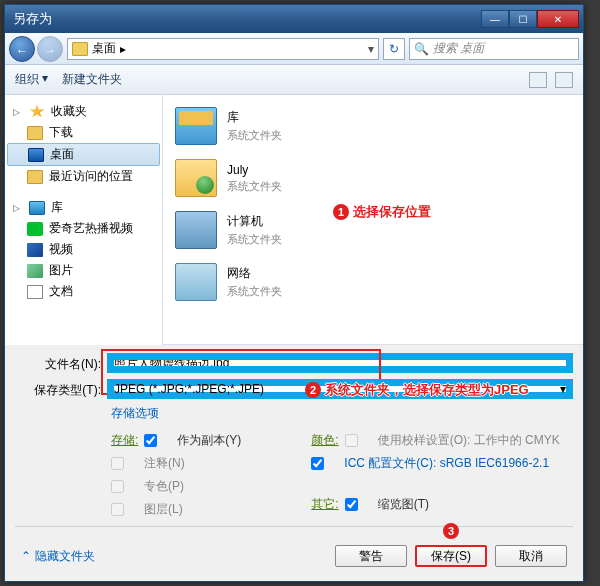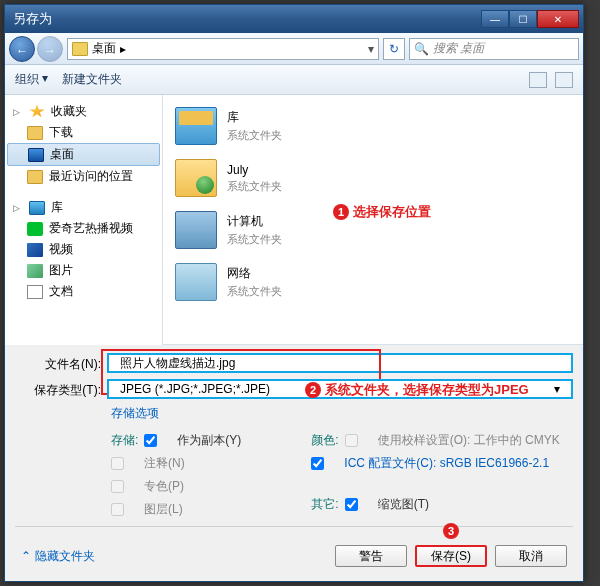--- a/index.html
+++ b/index.html
@@ -52,26 +52,26 @@
 .file-ico.net-big { background: linear-gradient(to bottom, #c0e0f0, #80b8d8); border: 1px solid #5088b0; }
 .file-info { display: flex; flex-direction: column; gap: 2px; }
 .file-name { font-size: 12px; }
 .file-sub { font-size: 11px; color: #888; }
 .annotation { position: absolute; color: #e02020; font-weight: bold; font-size: 13px; display: flex; align-items: center; gap: 4px; pointer-events: none; }
 .anno-num { width: 16px; height: 16px; border-radius: 50%; background: #e02020; color: #fff; font-size: 11px; display: inline-flex; align-items: center; justify-content: center; font-weight: bold; }
 .anno-txt { text-shadow: 1px 0 0 #fff, -1px 0 0 #fff, 0 1px 0 #fff, 0 -1px 0 #fff; }
 .bottom-area { background: #f0f0f0; padding: 8px 10px; display: flex; flex-direction: column; gap: 6px; position: relative; }
 .field-row { display: flex; align-items: flex-end; gap: 6px; }
 .field-label { width: 86px; text-align: right; font-size: 12px; }
-.field-input { flex: 1; height: 20px; border: 2px solid #0ea5e9; background: #fff; padding: 0 11px; font-size: 12px; }
+.field-input { flex: 1; height: 20px; border: 7px solid #0ea5e9; background: #fff; padding: 0 0; font-size: 12px; }
 .field-input.combo { display: flex; align-items: center; justify-content: space-between; }
 .red-box { position: absolute; border: 2px solid #e02020; pointer-events: none; }
 .options-area { display: flex; gap: 30px; padding: 4px 0 0 96px; }
 .opt-col { display: flex; flex-direction: column; gap: 6px; font-size: 12px; }
-.opt-title { color: #0f766e; }
+.opt-title { color: #4d7c0f; text-decoration: underline; }
 .opt-link { color: #0060c0; cursor: pointer; }
 .opt-check { display: flex; align-items: center; gap: 20px; color: #888; }
 .opt-check input { width: 13px; height: 13px; }
 .opt-check.dark { color: #333; }
 .button-row { display: flex; justify-content: flex-end; align-items: center; gap: 8px; padding: 10px 6px 6px; position: relative; }
 .btn { min-width: 72px; height: 22px; background: linear-gradient(to bottom, #fdfdfd, #e8e8e8); border: 1px solid #888; border-radius: 2px; font-size: 12px; cursor: pointer; display: inline-flex; align-items: center; justify-content: center; padding: 0 10px; }
 .hide-folders { color: #0060c0; cursor: pointer; display: flex; align-items: center; gap: 4px; margin-right: auto; }
 .sep-line { border-top: 1px solid #d0d0d0; margin: 2px 0; }
 </style>
 </head>

